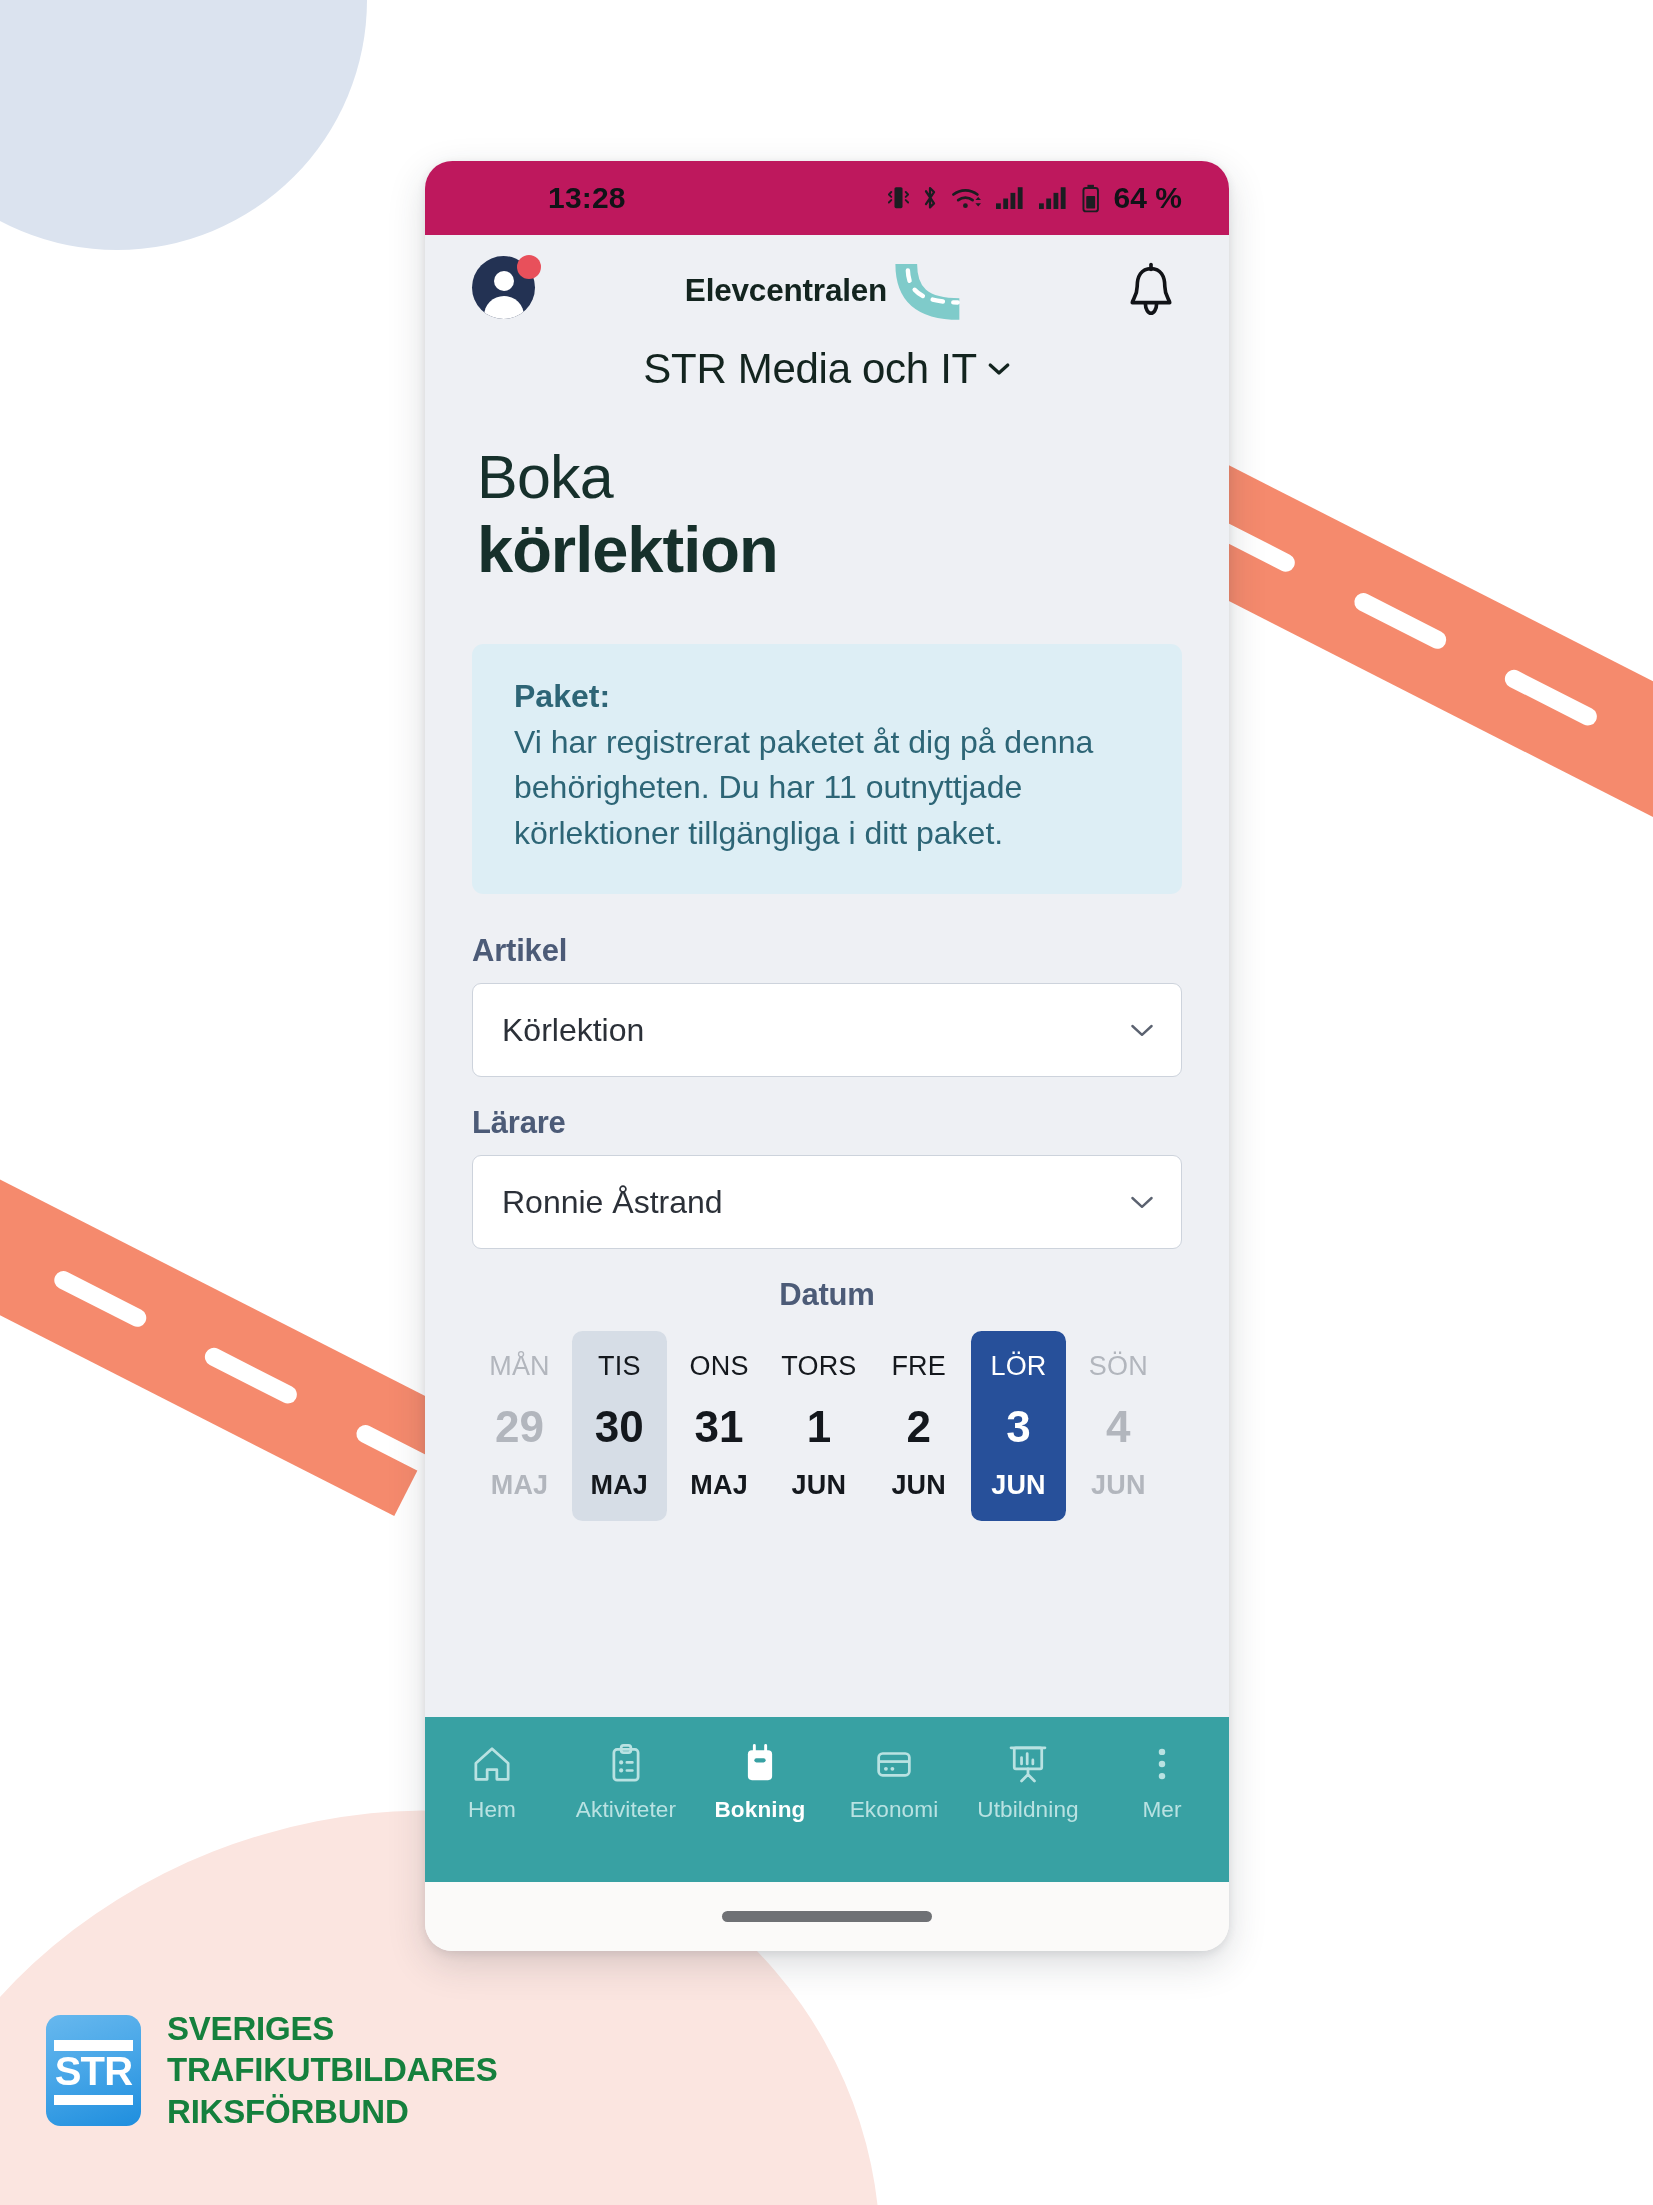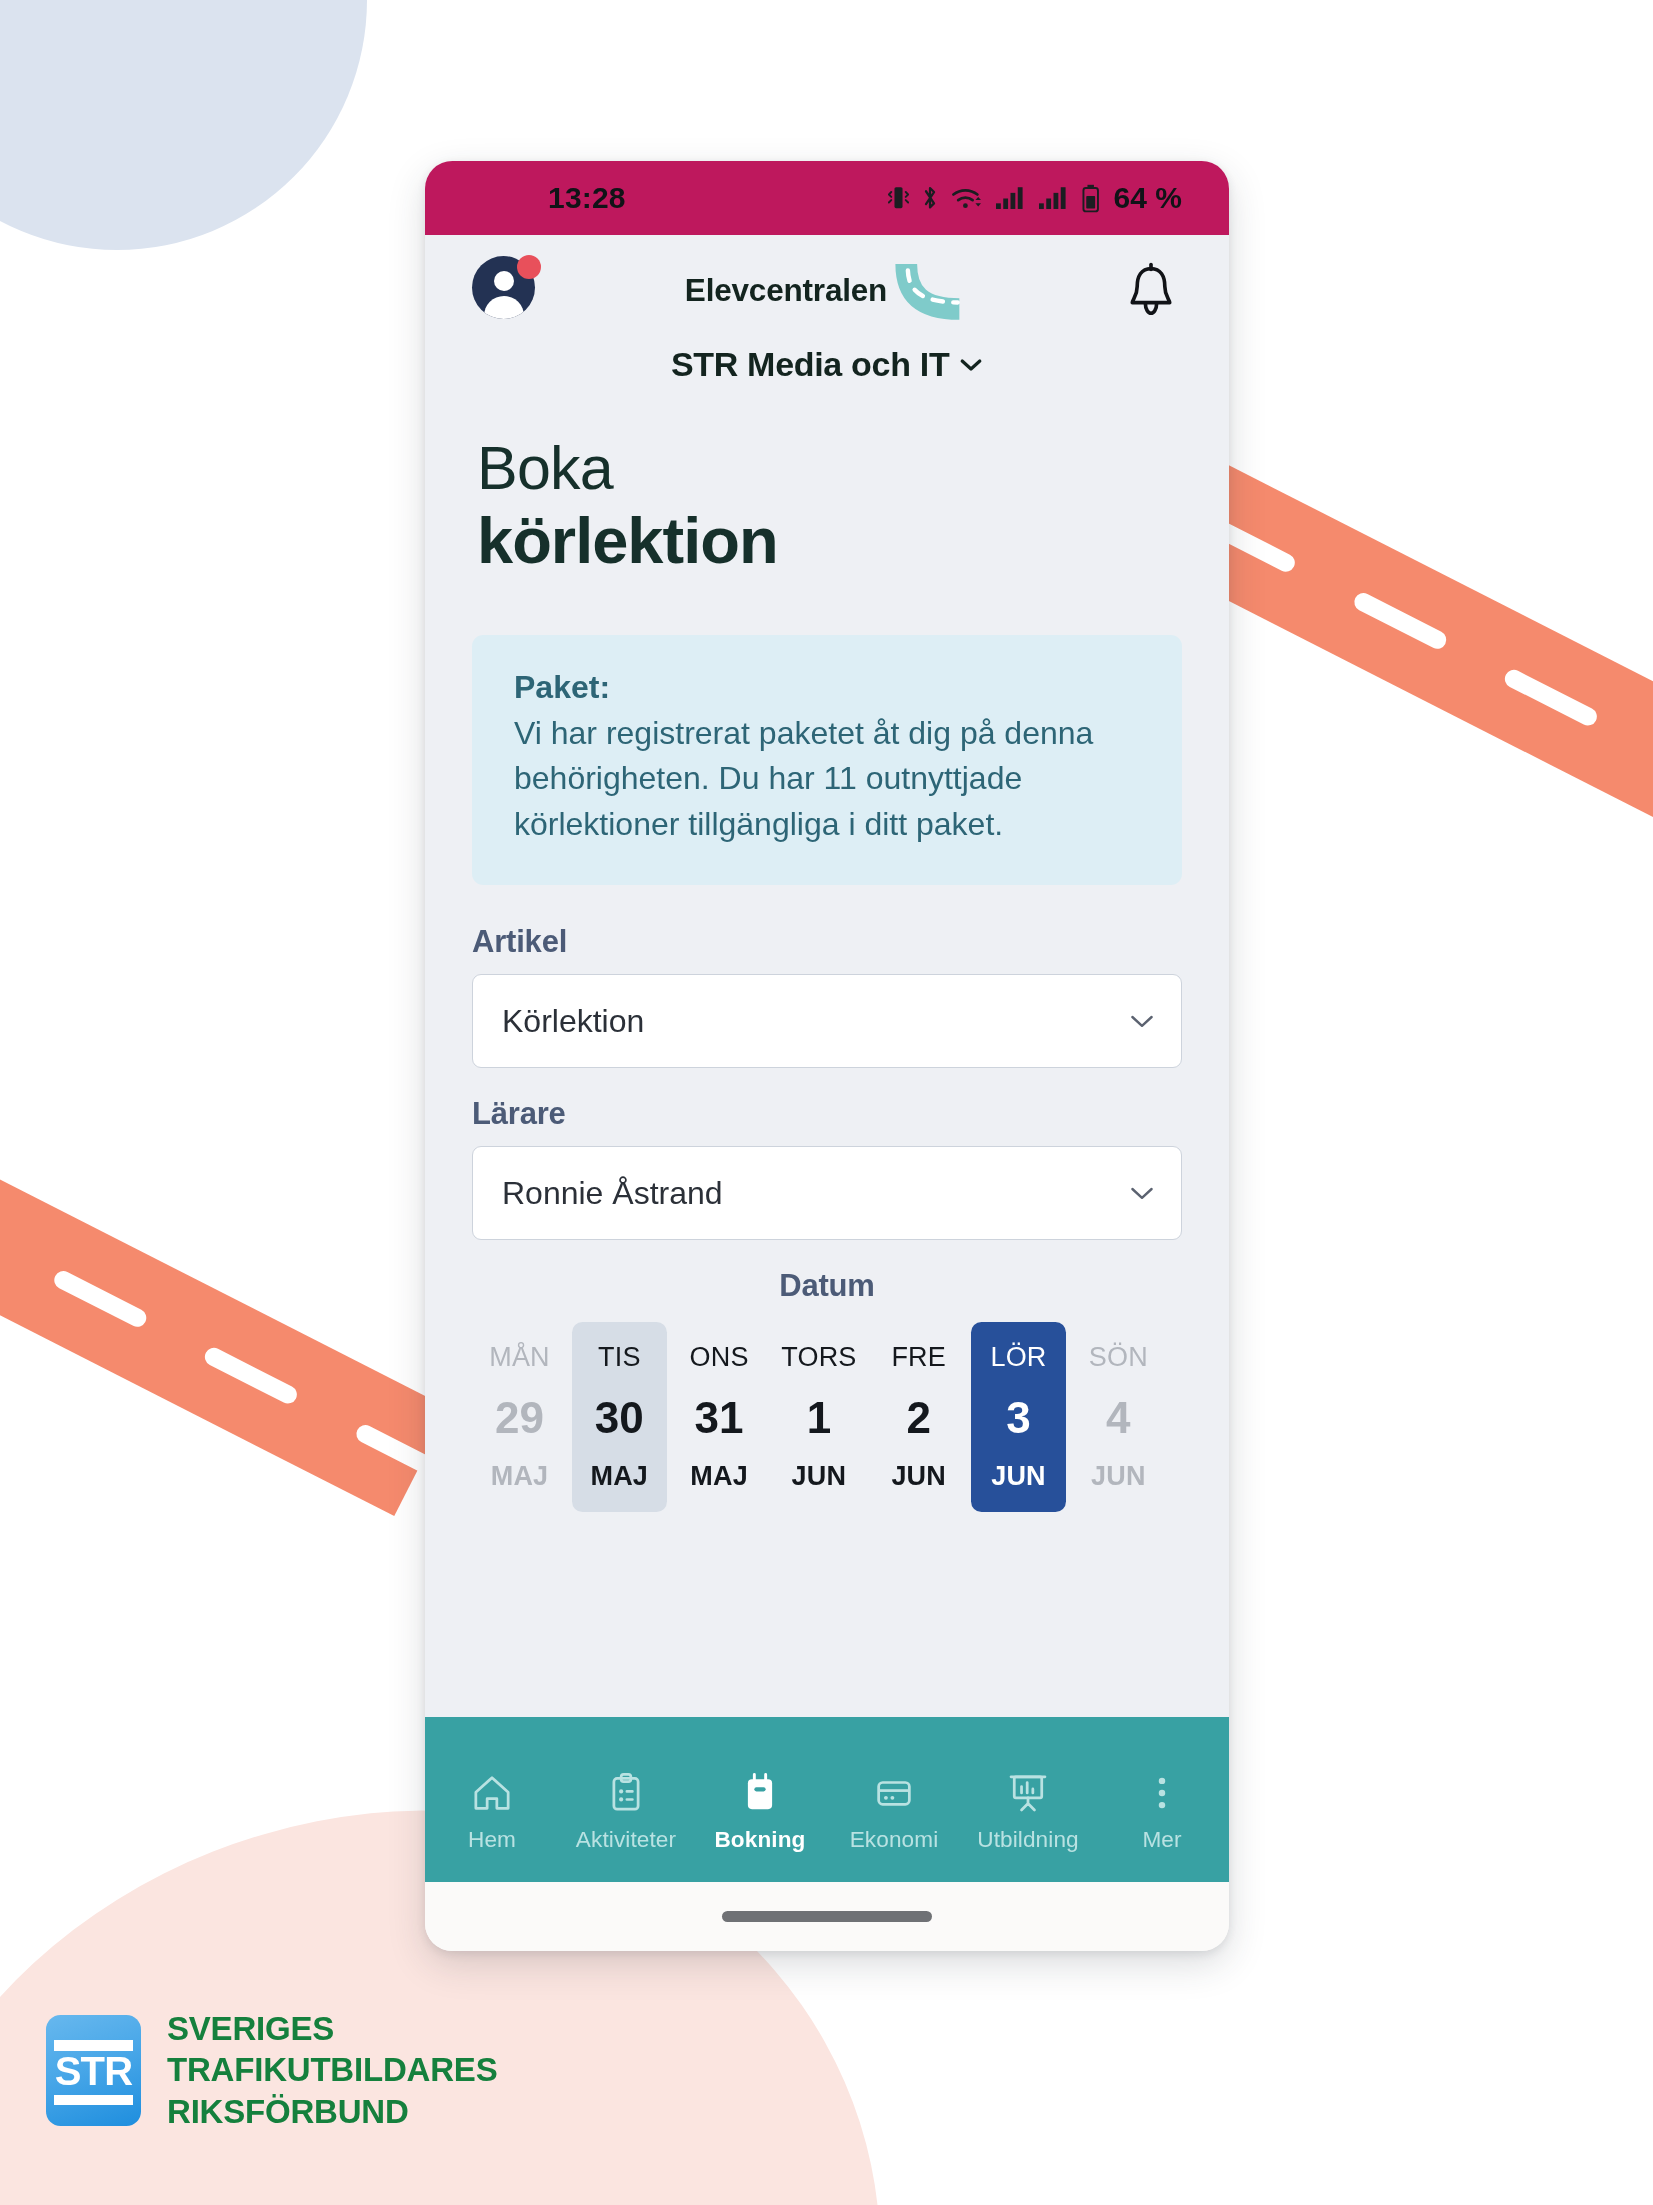--- a/index.html
+++ b/index.html
@@ -92,21 +92,21 @@
   }
   .avatar-dot {
     position:absolute; right:-0.8px; top:-0.8px; width:24px; height:24px;
     border-radius:50%; background:#e8505b;
   }
   .brand { display:flex; align-items:center; gap:8px; }
   .brand-name { font-size:31.5px; font-weight:700; color:#13241f; letter-spacing:-0.2px;}
   .bell { width:63px; display:flex; justify-content:flex-end; }
 
   .org-row { display:flex; align-items:center; justify-content:center; gap:9.7px; margin-top:21px; }
-  .org-name { font-size:34px; font-weight:700; color:#13241f; letter-spacing:-0.3px;}
+  .org-name { font-size:42px; font-weight:400; color:#13241f; letter-spacing:-0.3px;}
 
   
   .page-title { padding: 45px 52px 0; }
   .title-light { font-size:61px; font-weight:400; color:#16302b; line-height:1.06; letter-spacing:-0.8px;}
   .title-bold  { font-size:65px; font-weight:700; color:#16302b; line-height:1.12; letter-spacing:-1px; margin-top:4.8px;}
 
   
   .info-box {
     margin: 57px 47px 0;
     background:#ddeef5; border-radius:11.3px;
@@ -146,21 +146,21 @@
   .date-cell.normal .dmon { color:#14181d; }
   .date-cell.today { background:#d6dde6; }
   .date-cell.today .dow, .date-cell.today .dnum, .date-cell.today .dmon { color:#14181d; }
   .date-cell.selected { background:#27509a; }
   .date-cell.selected .dow, .date-cell.selected .dnum, .date-cell.selected .dmon { color:#ffffff; }
 
   
   .bottom-nav {
     margin-top:auto; flex:0 0 auto;
     background:#38a1a3; height:165px;
-    display:flex; align-items:center; padding-top:24px;
+    display:flex; align-items:flex-start; padding-top:24px;
   }
   .nav-item {
     flex:1 1 0; display:flex; flex-direction:column; align-items:center; gap:11.3px;
   }
   .nav-label { font-size:22.6px; color:#b9e2e2; font-weight:400; letter-spacing:0.1px;}
   .nav-item.active .nav-label { color:#ffffff; font-weight:700; }
   .nav-icon { height:45px; display:flex; align-items:center; justify-content:center; }
 
   
   .home-area { flex:0 0 69px; background:#fbfaf9; display:flex; align-items:center; justify-content:center; }

